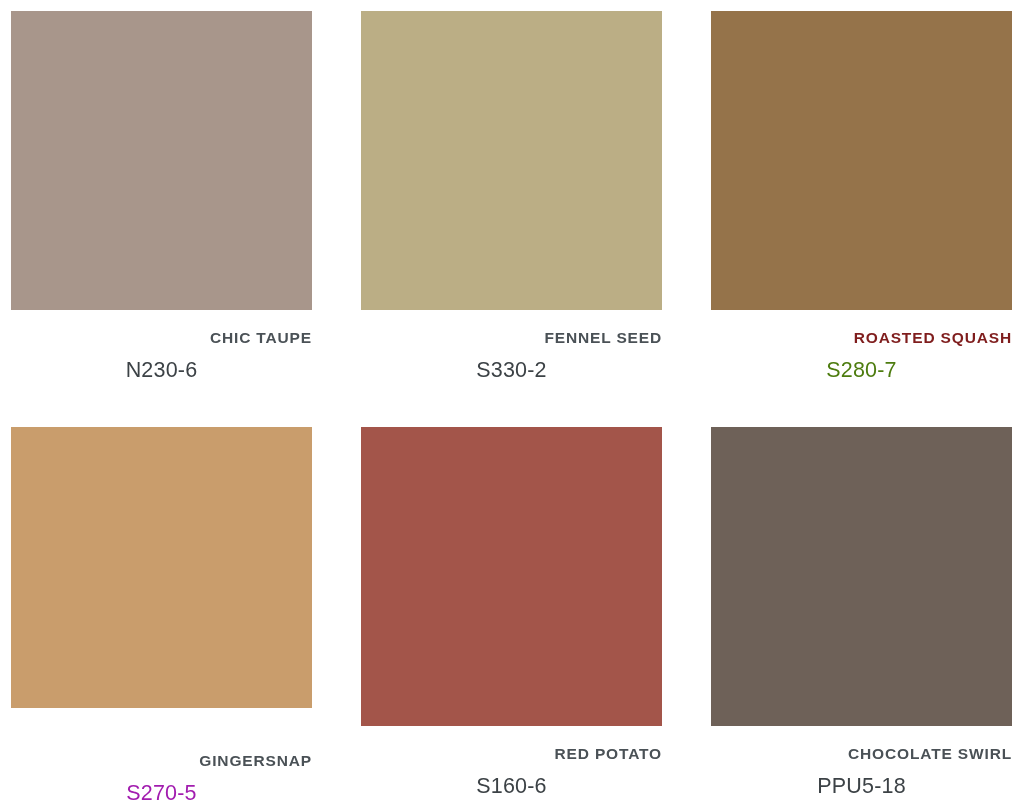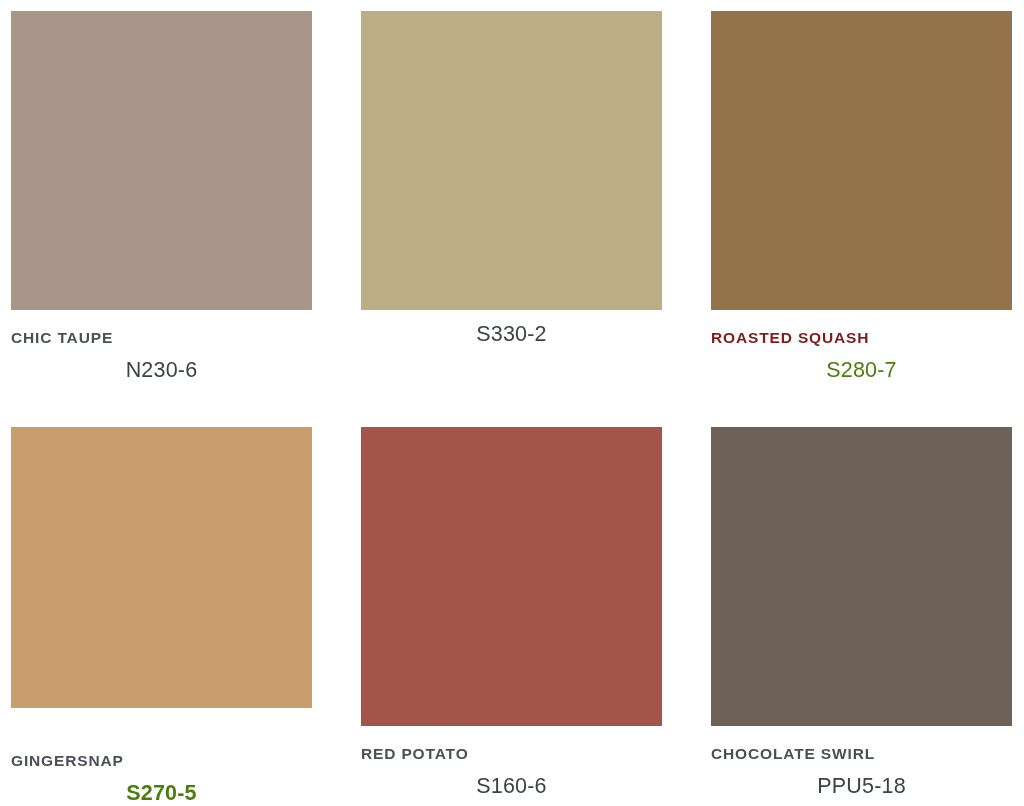--- a/index.html
+++ b/index.html
@@ -32,21 +32,21 @@
     align-items: stretch;
     width: 301px;
   }
   .swatch-chip {
     width: 301px;
     height: 299px;
     display: block;
   }
   .swatch-name {
     margin-top: 19px;
-    text-align: left;
+    text-align: right;
     font-size: 15.5px;
     font-weight: bold;
     letter-spacing: 0.85px;
     color: #4a5156;
     line-height: 1.1;
     white-space: nowrap;
   }
   .swatch-code {
     margin-top: 12px;
     text-align: center;
@@ -64,33 +64,34 @@
 <div class="palette-grid">
 
   <div class="swatch-card">
     <div class="swatch-chip" style="background-color: rgb(168, 150, 139);"></div>
     <div class="swatch-name" style="color: rgb(74, 81, 86);">CHIC TAUPE</div>
     <div class="swatch-code" style="color: rgb(60, 66, 70);">N230-6</div>
   </div>
 
   <div class="swatch-card">
     <div class="swatch-chip" style="background-color: rgb(187, 174, 133);"></div>
+    <div class="swatch-name" style="color: rgb(74, 81, 86);">FENNEL SEED</div>
     <div class="swatch-code" style="color: rgb(60, 66, 70);">S330-2</div>
   </div>
 
   <div class="swatch-card">
     <div class="swatch-chip" style="background-color: rgb(149, 115, 74);"></div>
     <div class="swatch-name" style="color: #7f1d1d;">ROASTED SQUASH</div>
     <div class="swatch-code" style="color: #4d7c0f;">S280-7</div>
   </div>
 
   <div class="swatch-card">
     <div class="swatch-chip" style="background-color: rgb(201, 157, 108);"></div>
     <div class="swatch-name" style="color: rgb(74, 81, 86); margin-top: 44px;">GINGERSNAP</div>
-    <div class="swatch-code" style="color: #4d7c0f; font-weight: bold;">S270-5</div>
+    <div class="swatch-code" style="color: #a21caf;">S270-5</div>
   </div>
 
   <div class="swatch-card">
     <div class="swatch-chip" style="background-color: rgb(163, 85, 74);"></div>
     <div class="swatch-name" style="color: rgb(74, 81, 86);">RED POTATO</div>
     <div class="swatch-code" style="color: rgb(60, 66, 70);">S160-6</div>
   </div>
 
   <div class="swatch-card">
     <div class="swatch-chip" style="background-color: rgb(110, 97, 88);"></div>

